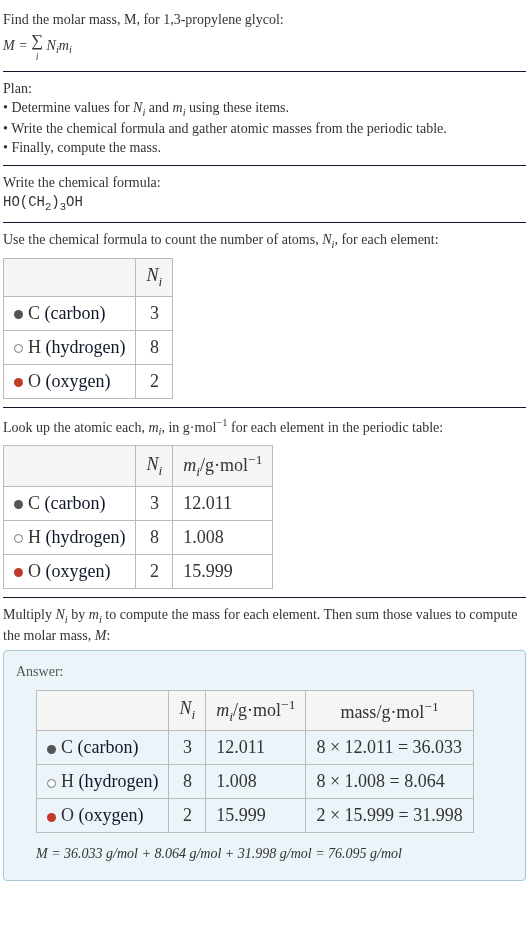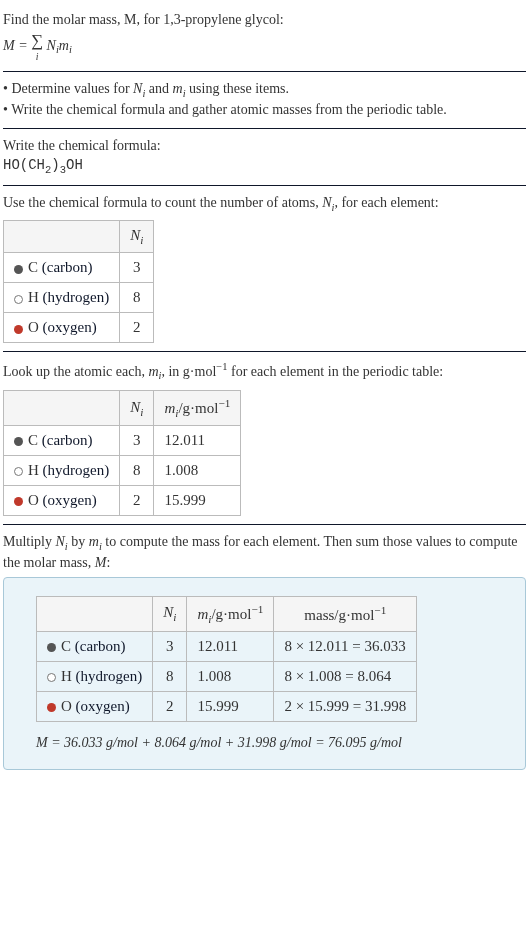--- a/index.html
+++ b/index.html
@@ -6,21 +6,21 @@
 body{font-family:Georgia,'Times New Roman',serif;font-size:14px;color:#333;background:#fff;padding:3px;width:529px}
 .section{border-bottom:1px solid #0f172a;padding:8px 0}
 .section:last-child{border-bottom:none}
 .math{font-style:italic;font-family:Georgia,serif}
 .sub{font-size:0.75em;vertical-align:sub}
 .sup{font-size:0.75em;vertical-align:super}
 .sum{font-size:1.2em}
 .sumunder{font-size:0.7em;font-style:italic;text-align:center;display:block;margin-top:-3px}
 .sumblock{display:inline-block;vertical-align:middle;text-align:center}
 table{border-collapse:collapse;margin-top:6px}
-th,td{border:1px solid #bbb;padding:6px 10px;text-align:left;font-size:15px}
+th,td{border:1px solid #bbb;padding:6px 10px;text-align:left;font-size:18px}
 th{background:#f5f5f5;font-weight:normal;text-align:center}
 td.num{text-align:center}
 .dot{display:inline-block;width:9px;height:9px;border-radius:50%;margin-right:5px;vertical-align:middle}
 .dot-c{background:#555}
 .dot-h{background:#fff;border:1px solid #777}
 .dot-o{background:#c0392b}
 .elname{color:#0f172a}
 .answer{background:#eaf4f9;border:1px solid #a8c8d8;border-radius:4px;padding:12px;margin-top:4px}
 .answer-label{color:#555;margin-bottom:8px}
 .answer table{margin-left:20px}
@@ -34,24 +34,26 @@
 <div class="section">
   <p>
     <span>Find the molar mass, M, for 1,3-propylene glycol:</span>
   </p>
   <p>
     <span class="math">M = </span><span class="sumblock"><span class="sum">∑</span><span class="sumunder">i</span></span><span class="math"> N</span><span class="math sub">i</span><span class="math">m</span><span class="math sub">i</span>
   </p>
 </div>
 
 <div class="section">
+  <p>Plan:</p>
   <p>
     <span>• Determine values for </span><span class="math">N</span><span class="math sub">i</span><span> and </span><span class="math">m</span><span class="math sub">i</span><span> using these items.</span>
   </p>
   <p>• Write the chemical formula and gather atomic masses from the periodic table.</p>
+  <p>• Finally, compute the mass.</p>
 </div>
 
 <div class="section">
   <p>Write the chemical formula:</p>
   <p class="chform">
     <span>HO(CH</span><span class="sub">2</span><span>)</span><span class="sub">3</span><span>OH</span>
   </p>
 </div>
 
 <div class="section">
@@ -109,20 +111,21 @@
   </tbody>
     </table>
 </div>
 
 <div class="section" style="border-bottom:none">
   <p>
     <span>Multiply </span><span class="math">N</span><span class="math sub">i</span><span> by </span><span class="math">m</span><span class="math sub">i</span><span> to compute the mass for each element. Then sum those values to compute the molar mass, </span><span class="math">M</span><span>:</span>
   </p>
 
   <div class="answer">
+    <p class="answer-label">Answer:</p>
     <table>
       <tbody>
           <tr>
         <th></th>
         <th><span class="math">N</span><span class="math sub">i</span></th>
         <th><span class="math">m</span><span class="math sub">i</span><span>/g·mol</span><span class="sup">−1</span></th>
         <th><span>mass/g·mol</span><span class="sup">−1</span></th>
       </tr>
       <tr>
         <td><span class="dot dot-c"></span><span>C</span><span class="elname"> (carbon)</span></td>

